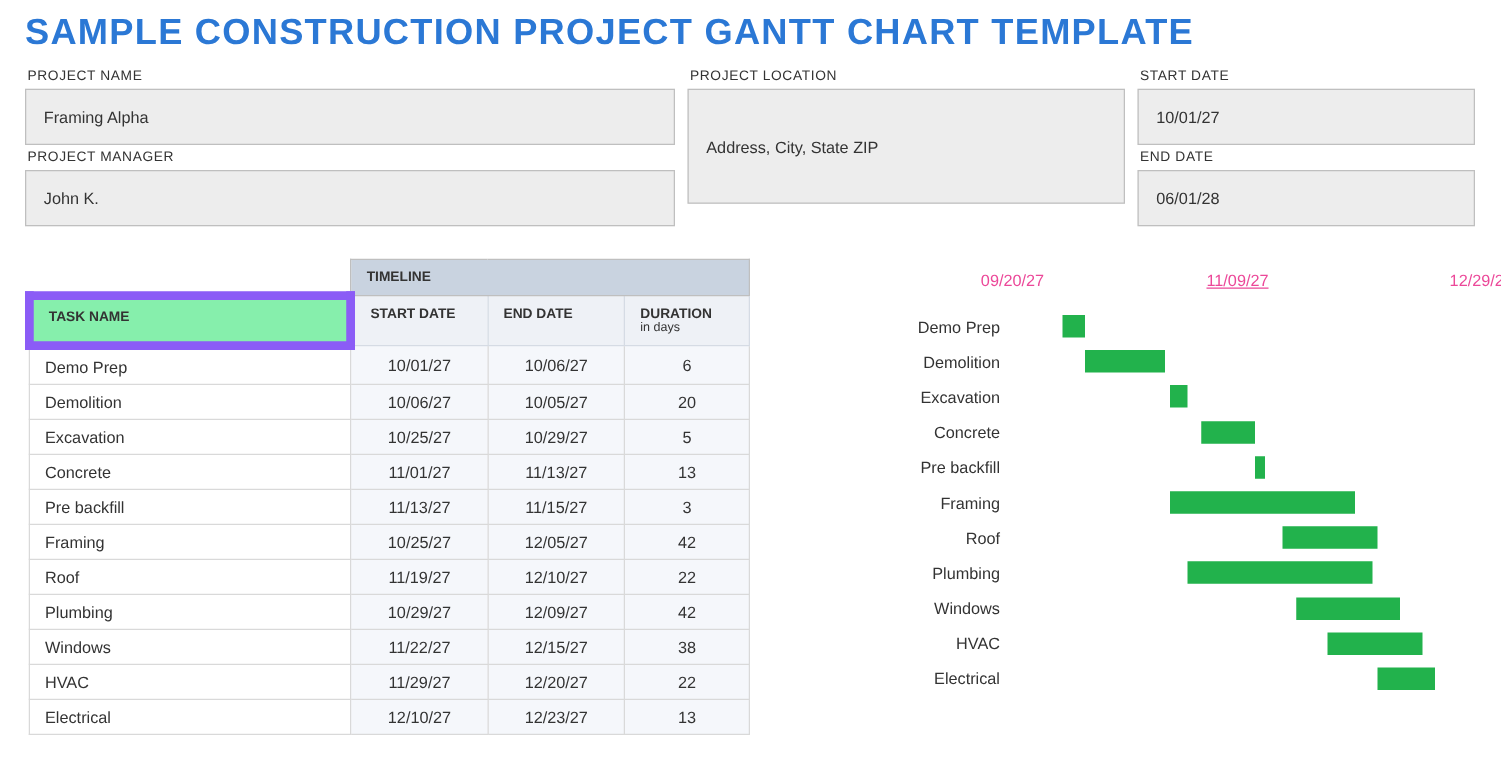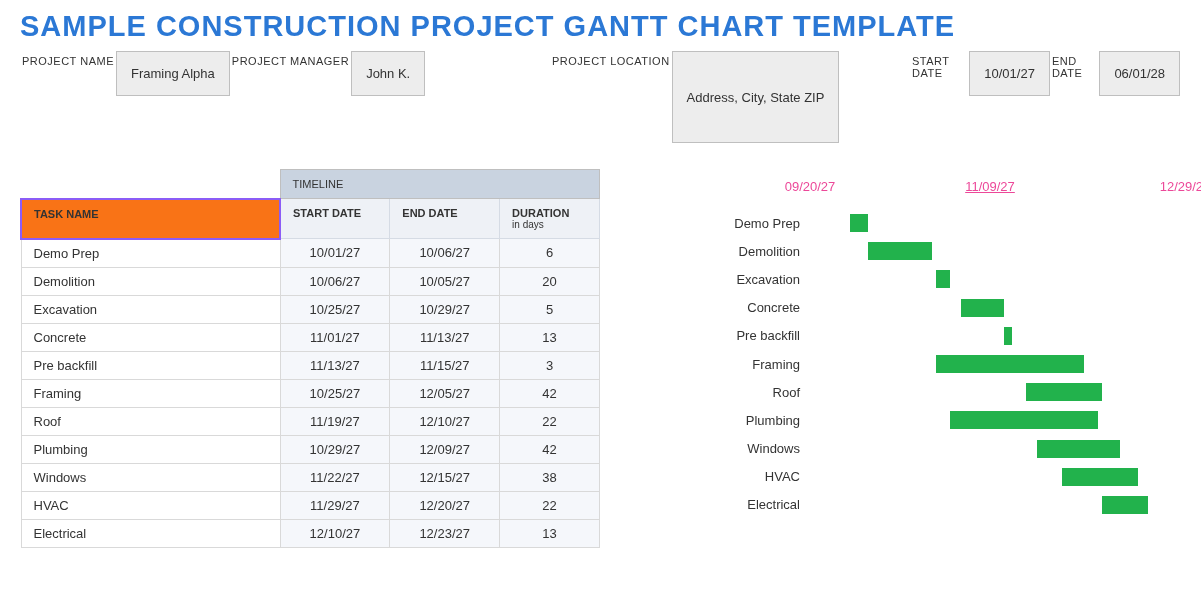--- a/index.html
+++ b/index.html
@@ -15,21 +15,21 @@
     letter-spacing: 1px;
     font-size: 29px;
     margin-bottom: 8px;
   }
   .meta-grid {
     display: grid;
     grid-template-columns: 520px 350px 270px;
     column-gap: 10px;
     align-items: start;
   }
-  .meta-col { display: flex; }
+  .meta-col { display: flex; flex-direction: column; }
   .meta-label {
     font-size: 11px;
     letter-spacing: 0.5px;
     color: #333;
     padding: 4px 2px;
   }
   .meta-box {
     border: 1px solid #bfbfbf;
     background: #ededed;
     padding: 14px 14px;
@@ -39,27 +39,27 @@
   .meta-box.tall { height: 92px; display:flex; align-items:center; }
   .content { display: flex; margin-top: 26px; }
   .table-side { width: 580px; }
   .chart-side { flex: 1; padding-left: 50px; position: relative; }
 
   table { border-collapse: collapse; width: 100%; }
   .timeline-head th {
     background: #c9d3e0;
     border: 1px solid #bfbfbf;
     font-size: 11px;
-    font-weight: 400;
+    font-weight: 700;
     text-align: left;
     padding: 8px 12px;
   }
   .col-head th {
-    background: #f97316;
-    border: 2px solid #8b5cf6;
+    background: #86efac;
+    border: 7px solid #8b5cf6;
     font-size: 11px;
     font-weight: 700;
     text-align: left;
     padding: 8px 12px;
     vertical-align: top;
   }
   .col-head th .sub { font-weight: 400; display:block; font-size:10px; }
   .col-head th:nth-child(2),
   .col-head th:nth-child(3),
   .col-head th:nth-child(4) { background:#eef1f6; border:1px solid #d5dbe4; }

